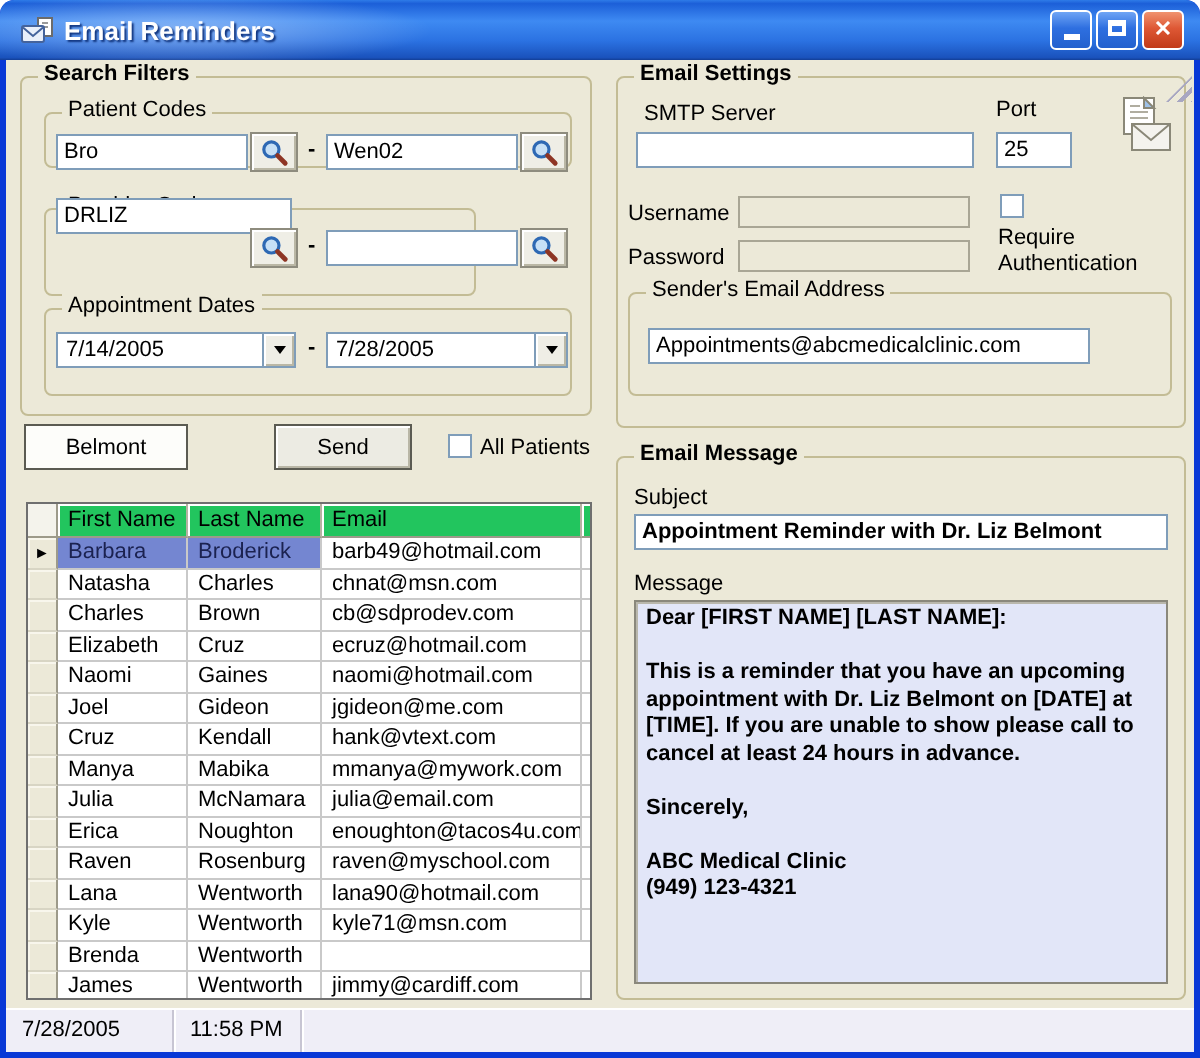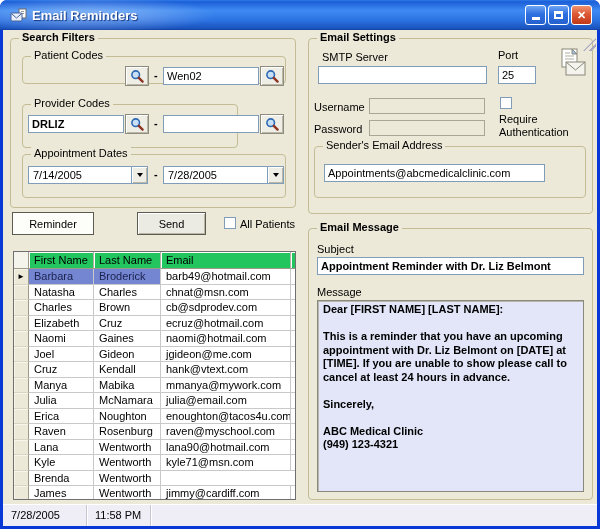--- a/index.html
+++ b/index.html
@@ -116,39 +116,40 @@
 
   <div class="client">
 
     <div class="group" style="left:7px; top:8px; width:286px; height:170px;">
       <span class="gtitle">Search Filters</span>
     </div>
 
     <div class="group subgroup" style="left:19px; top:26px; width:264px; height:28px;">
       <span class="gtitle">Patient Codes</span>
     </div>
+    <input class="txt" style="left: 25px; top: 37px; width: 96px;" value="Bro">
     <div class="sbtn" style="left:122px; top:36px;">
       <svg width="15" height="15" viewBox="0 0 15 15">
         <circle cx="5.7" cy="5.7" r="3.8" fill="#C7E0F6" stroke="#2E69B4" stroke-width="1.6"></circle>
         <line x1="8.8" y1="8.8" x2="12.6" y2="12.6" stroke="#8E3524" stroke-width="2.4" stroke-linecap="round"></line>
       </svg>
     </div>
     <span class="dash" style="left:151px; top:39px; position:absolute;">-</span>
     <input class="txt" style="left: 160px; top: 37px; width: 96px;" value="Wen02">
     <div class="sbtn" style="left:257px; top:36px;">
       <svg width="15" height="15" viewBox="0 0 15 15">
         <circle cx="5.7" cy="5.7" r="3.8" fill="#C7E0F6" stroke="#2E69B4" stroke-width="1.6"></circle>
         <line x1="8.8" y1="8.8" x2="12.6" y2="12.6" stroke="#8E3524" stroke-width="2.4" stroke-linecap="round"></line>
       </svg>
     </div>
 
     <div class="group subgroup" style="left:19px; top:74px; width:216px; height:44px;">
       <span class="gtitle">Provider Codes</span>
     </div>
-    <input class="txt" style="left: 25px; top: 85px; width: 96px; font-weight: bold;" value="DRLIZ">
+    <input class="txt" style="left: 25px; top: 69px; width: 118px;" value="DRLIZ">
     <div class="sbtn" style="left:122px; top:84px;">
       <svg width="15" height="15" viewBox="0 0 15 15">
         <circle cx="5.7" cy="5.7" r="3.8" fill="#C7E0F6" stroke="#2E69B4" stroke-width="1.6"></circle>
         <line x1="8.8" y1="8.8" x2="12.6" y2="12.6" stroke="#8E3524" stroke-width="2.4" stroke-linecap="round"></line>
       </svg>
     </div>
     <span class="dash" style="left:151px; top:87px; position:absolute;">-</span>
     <input class="txt" style="left: 160px; top: 85px; width: 96px;">
     <div class="sbtn" style="left:257px; top:84px;">
       <svg width="15" height="15" viewBox="0 0 15 15">
@@ -167,21 +168,21 @@
         </span>
     </div>
     <span class="dash" style="left:151px; top:138px; position:absolute;">-</span>
     <div class="combo" style="left:160px; top:136px; width:121px;">
       <span class="cval">7/28/2005</span>
       <span class="cbtn">
           <span class="arrow-dn"></span>
         </span>
     </div>
 
-    <button class="btn populate" style="left:9px; top:182px; width:82px; height:23px;">Reminder</button>
+    <button class="btn populate" style="left:9px; top:182px; width:82px; height:23px;">Belmont</button>
     <button class="btn send" style="left:134px; top:182px; width:69px; height:23px;">Send</button>
     <span class="chk" style="left:221px; top:187px;"></span>
     <span class="lbl" style="left:237px; top:188px;">All Patients</span>
 
     <div class="grid" style="left:10px; top:221px;">
       <div class="ghead">
         <div class="hsel"></div>
         <div class="hcell c0">First Name</div>
         <div class="hcell c1">Last Name</div>
         <div class="hcell c2">Email</div>

